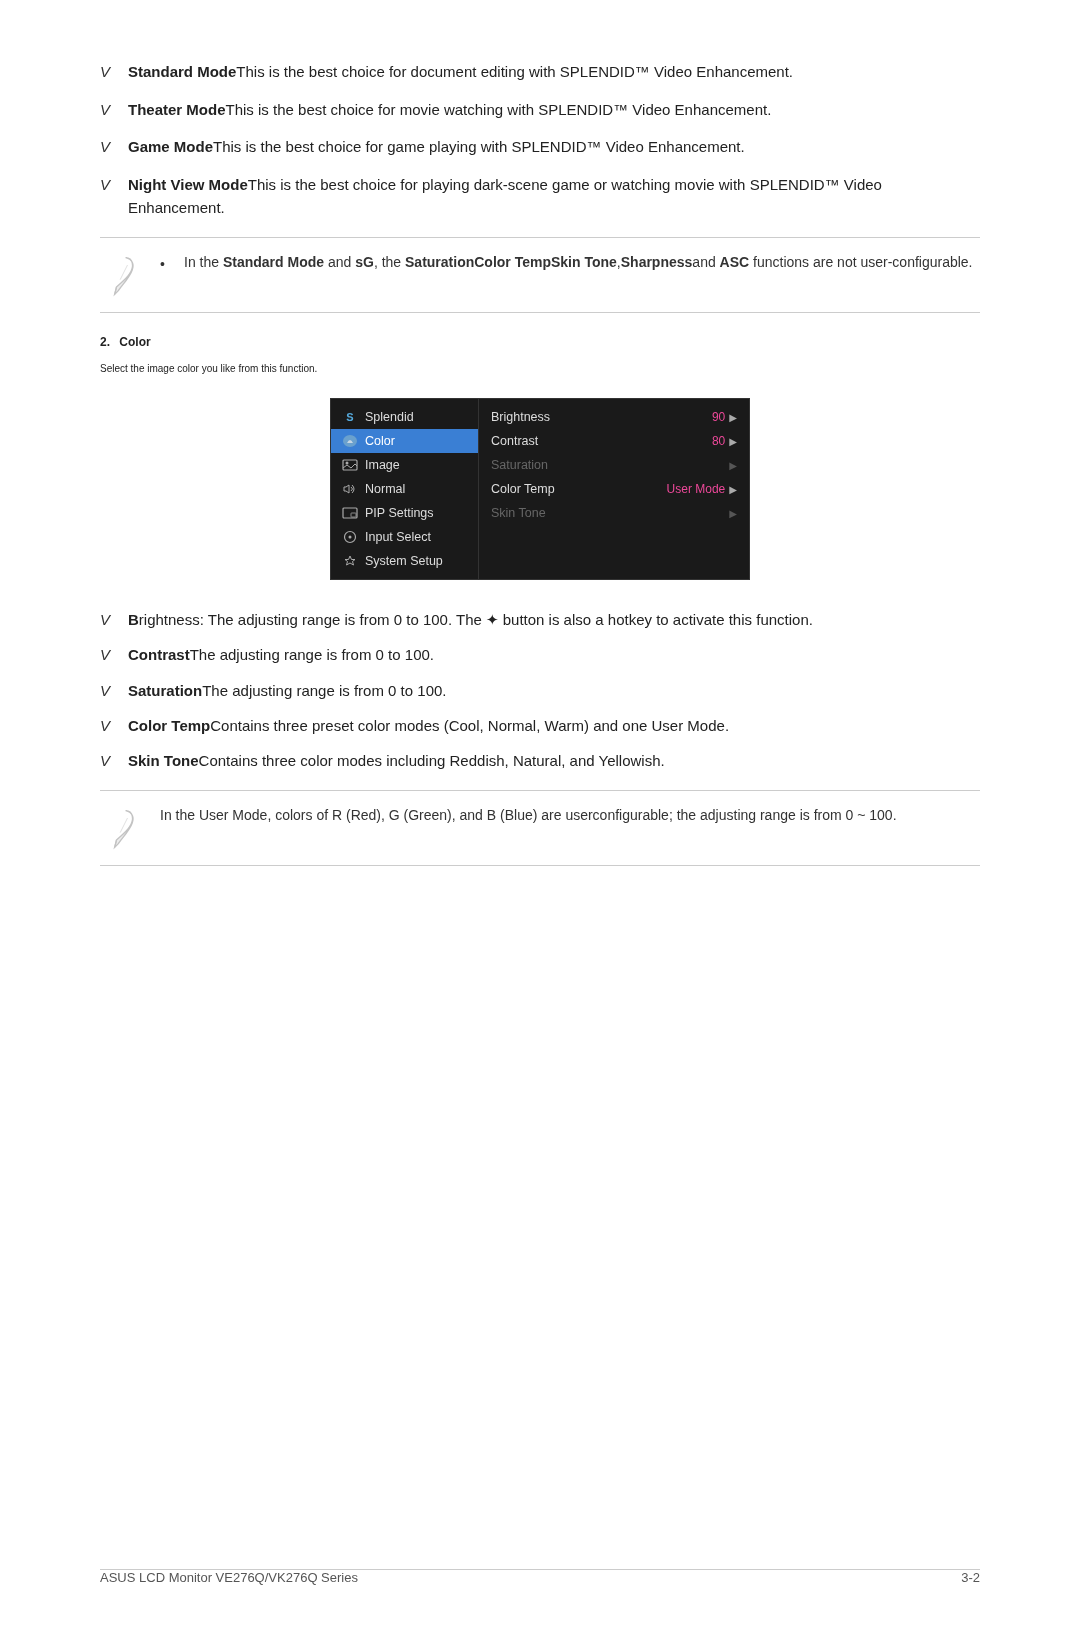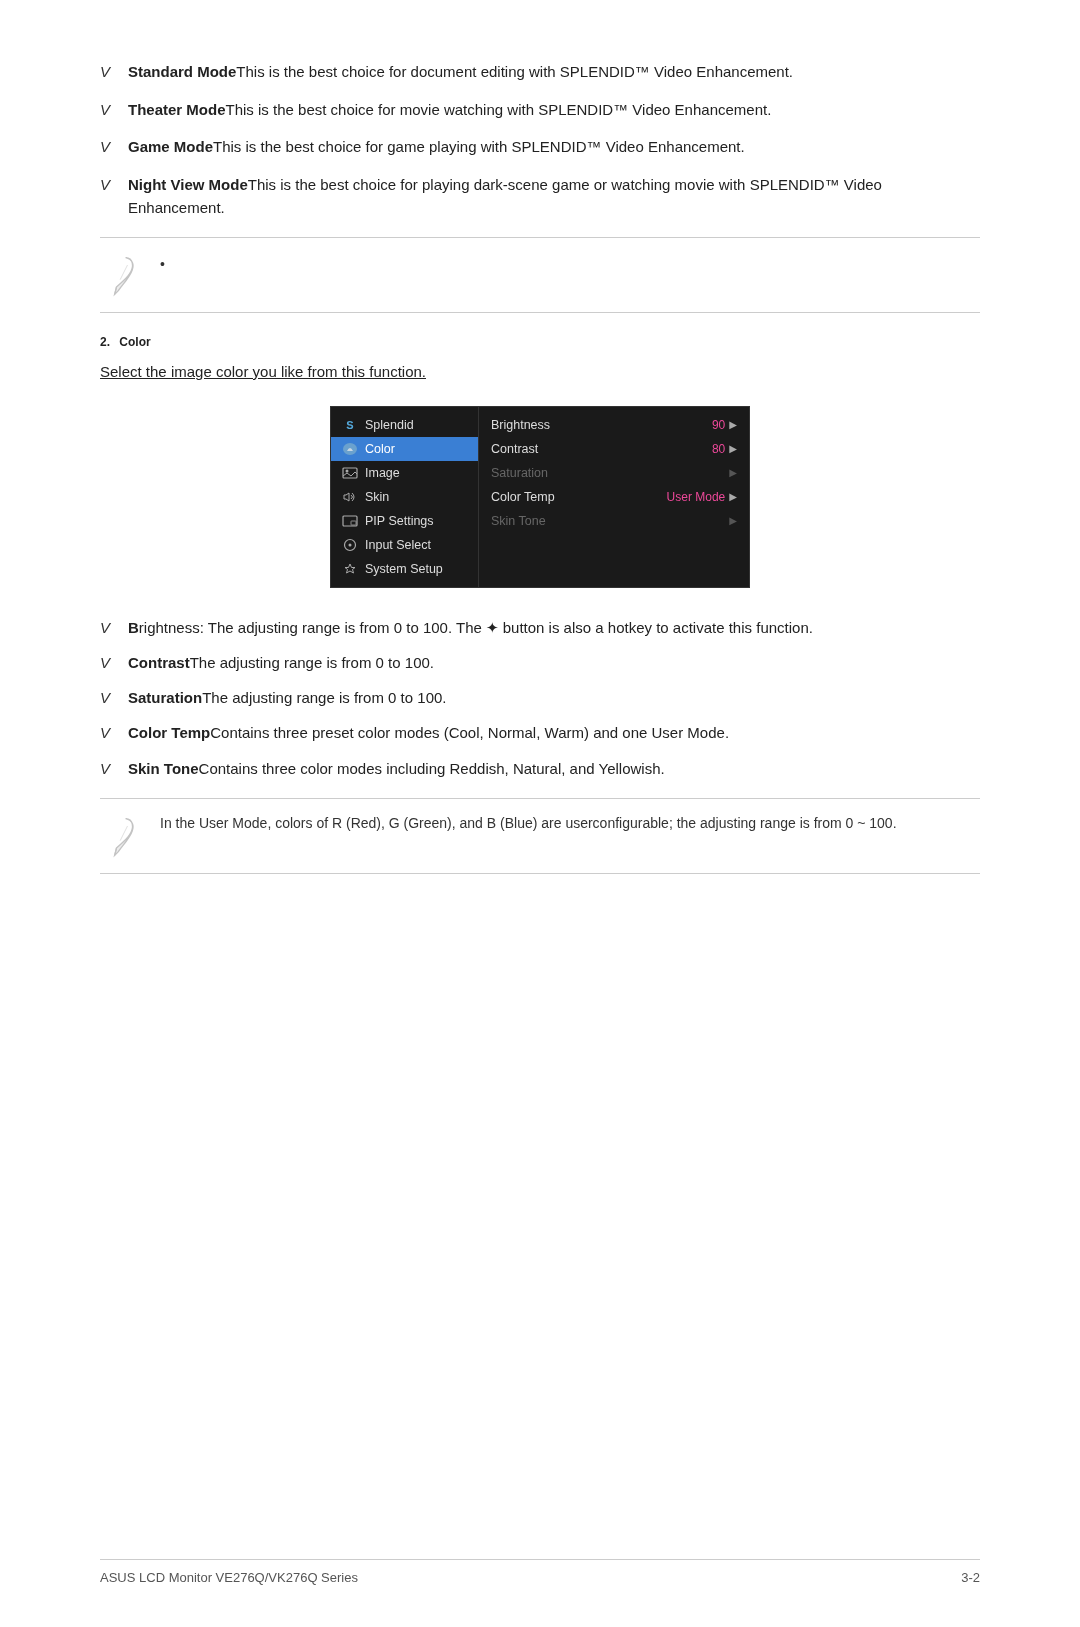--- a/index.html
+++ b/index.html
@@ -82,23 +82,22 @@
       font-weight: bold;
       font-size: 12px;
       margin-bottom: 12px;
       margin-top: 4px;
     }
     .section-number {
       margin-right: 6px;
     }
     .section-description {
       margin-bottom: 18px;
-      font-size: 15px;
+      font-size: 10px;
       line-height: 1.5;
-      text-decoration: underline;
     }
     
     .osd-container {
       display: flex;
       justify-content: center;
       margin: 22px 0 28px 0;
     }
     .osd-menu {
       width: 420px;
       background: #1a1a1a;
@@ -181,21 +180,20 @@
     
     .footer {
       position: absolute;
       bottom: 42px;
       left: 100px;
       right: 100px;
       display: flex;
       justify-content: space-between;
       align-items: center;
       border-top: 1px solid #ccc;
-      padding-top: 10px;
       font-size: 13px;
       color: #555;
     }
   </style>
 </head>
 <body>
 
 <div class="content">
 
   <div class="bullet-section">
@@ -235,20 +233,23 @@
 
       <svg class="feather-icon" viewBox="0 0 32 48" fill="none" xmlns="http://www.w3.org/2000/svg">
         <path d="M20 4 C28 4, 30 14, 24 22 C20 28, 14 32, 10 36 L8 44 L12 40 C16 34, 22 28, 26 20 C30 12, 28 6, 20 4Z" stroke="#888" stroke-width="1.5" fill="#ddd"></path>
         <line x1="10" y1="36" x2="8" y2="44" stroke="#888" stroke-width="1.2"></line>
         <line x1="14" y1="28" x2="22" y2="12" stroke="#aaa" stroke-width="0.8"></line>
       </svg>
     </div>
     <div class="note-content">
       <div class="note-bullet">
         <span class="note-bullet-dot">•</span>
+        <span>
+          In the <strong>Standard Mode</strong> and <strong>sG</strong>, the <strong>Saturation</strong><strong>Color Temp</strong><strong>Skin Tone</strong>,<strong>Sharpness</strong>and <strong>ASC</strong> functions are not user-configurable.
+        </span>
       </div>
     </div>
   </div>
 
   <div class="section-heading">
     <span class="section-number">2.</span>
     <span>Color</span>
   </div>
 
   <div class="section-description">
@@ -289,21 +290,21 @@
           </div>
 
           <div class="osd-sidebar-item">
             <span class="item-icon">
               <svg width="16" height="14" viewBox="0 0 16 14" fill="none">
                   <path d="M4 5 L7 3 L7 11 L4 9 L2 9 L2 5 Z" stroke="#aaa" stroke-width="1" fill="none"></path>
                   <path d="M9 5 Q12 7 9 9" stroke="#aaa" stroke-width="1" fill="none"></path>
                   <path d="M10 3 Q14 7 10 11" stroke="#aaa" stroke-width="1" fill="none"></path>
                 </svg>
             </span>
-            <span>Skin</span>
+            <span>Normal</span>
           </div>
 
           <div class="osd-sidebar-item">
             <span class="item-icon">
               <svg width="16" height="14" viewBox="0 0 16 14" fill="none">
                   <rect x="1" y="2" width="14" height="10" rx="1" stroke="#aaa" stroke-width="1.2" fill="none"></rect>
                   <rect x="9" y="7" width="5" height="4" rx="0.5" stroke="#aaa" stroke-width="0.8" fill="none"></rect>
                 </svg>
             </span>
             <span>PIP Settings</span>

